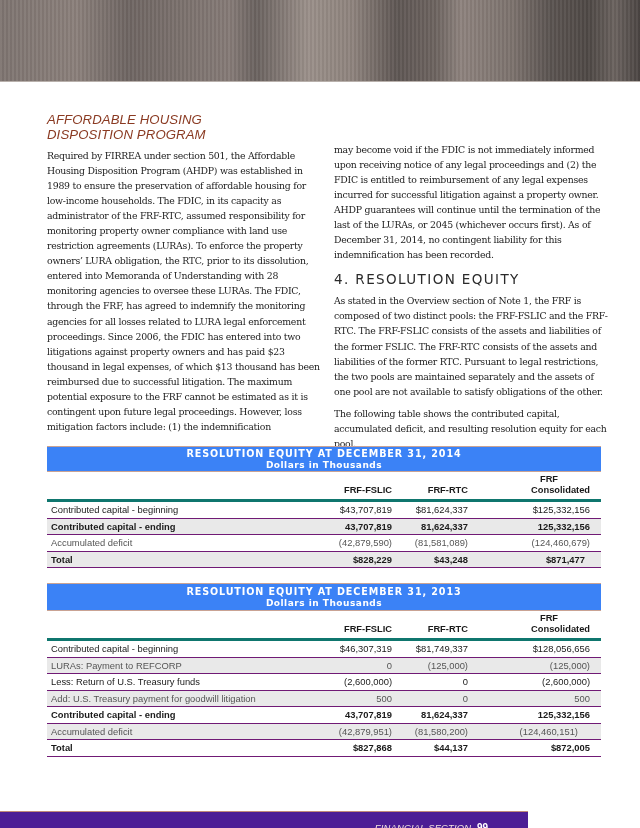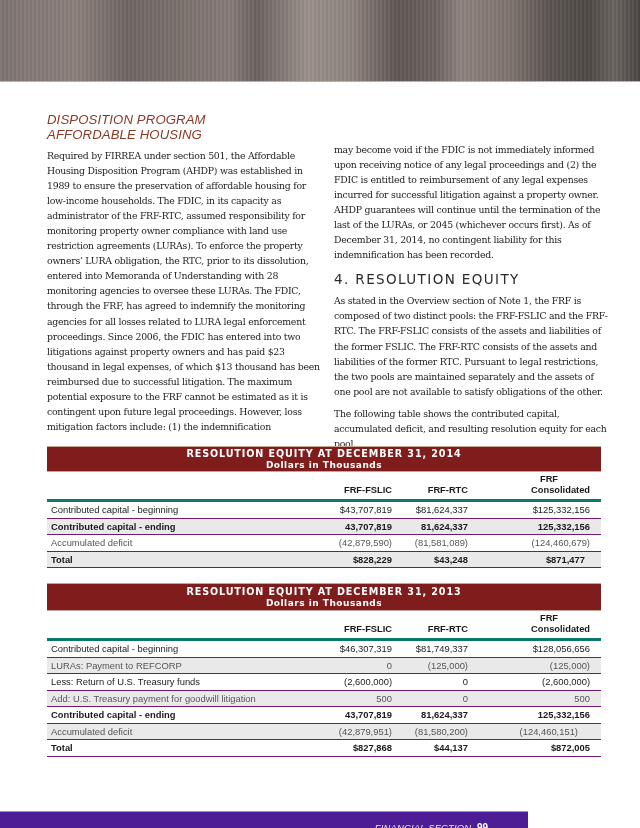--- a/index.html
+++ b/index.html
@@ -21,21 +21,21 @@
   .body-text {
     font-family: "DejaVu Serif", serif; font-size: 9.35px; line-height: 15.05px; color: #1c1c1c; margin: 0; letter-spacing: -0.25px;
   }
   .body-text + .body-text { margin-top: 7px; }
   .h4 {
     font-family: "DejaVu Sans", sans-serif; font-size: 13.5px; color: #2a2a2a; letter-spacing: 1.4px;
     margin: 9px 0 6px 0; line-height: 16px;
   }
   .tbl { position: absolute; left: 47px; width: 554px; font-family: "Liberation Sans", sans-serif; }
   .tbl-head {
-    background: #7f1d1d; color: #ffffff; text-align: center; border-top: 1px solid #c9a394; border-bottom: 1px solid #c9a394;
+    background: #3b82f6; color: #ffffff; text-align: center; border-top: 1px solid #c9a394; border-bottom: 1px solid #c9a394;
     height: 26px; padding-top: 1px; box-sizing: border-box;
   }
   .tbl-head .t1 { font-family: "DejaVu Sans", sans-serif; font-weight: bold; font-size: 9.6px; letter-spacing: 0.9px; line-height: 12px; }
   .tbl-head .t2 { font-family: "DejaVu Sans", sans-serif; font-weight: bold; font-size: 9px; letter-spacing: 0.5px; line-height: 11px; }
   table { width: 100%; border-collapse: collapse; font-size: 9.4px; color: #1a1a1a; }
   th { font-weight: bold; text-align: right; vertical-align: bottom; padding: 2px 0 3px 0; line-height: 11px; font-size: 9.3px; border-bottom: 3px solid #0f766e; }
   td { height: 15.5px; padding: 0; line-height: 15.5px; border-bottom: 1px solid #701a75; }
   td.lbl { padding-left: 4px; text-align: left; }
   td.num { text-align: right; }
   tr.shade td { background: #e9e9e9; }
@@ -53,22 +53,22 @@
   .footer-text .sec { font-style: italic; letter-spacing: 0.2px; }
   .footer-text .pg { font-weight: bold; margin-left: 3px; font-size: 10px; color: #ffffff; }
 </style>
 </head>
 <body>
 
 <div class="header-band"></div>
 
 <div class="col col-left">
   <div class="sec-title">
+    <div>AFFORDABLE HOUSING</div>
     <div>DISPOSITION PROGRAM</div>
-    <div>AFFORDABLE HOUSING</div>
   </div>
   <p class="body-text">Required by FIRREA under section 501, the Affordable Housing Disposition Program (AHDP) was established in 1989 to ensure the preservation of affordable housing for low-income households.  The FDIC, in its capacity as administrator of the FRF-RTC, assumed responsibility for monitoring property owner compliance with land use restriction agreements (LURAs).  To enforce the property owners’ LURA obligation, the RTC, prior to its dissolution, entered into Memoranda of Understanding with 28 monitoring agencies to oversee these LURAs.  The FDIC, through the FRF, has agreed to indemnify the monitoring agencies for all losses related to LURA legal enforcement proceedings.  Since 2006, the FDIC has entered into two litigations against property owners and has paid $23 thousand in legal expenses, of which $13 thousand has been reimbursed due to successful litigation.  The maximum potential exposure to the FRF cannot be estimated as it is contingent upon future legal proceedings.  However, loss mitigation factors include: (1) the indemnification</p>
 </div>
 
 <div class="col col-right" style="top:110px;margin-top:32px;">
   <p class="body-text">may become void if the FDIC is not immediately informed upon receiving notice of any legal proceedings and (2) the FDIC is entitled to reimbursement of any legal expenses incurred for successful litigation against a property owner. AHDP guarantees will continue until the termination of the last of the LURAs, or 2045 (whichever occurs first). As of December 31, 2014, no contingent liability for this indemnification has been recorded.</p>
   <div class="h4">4.  RESOLUTION EQUITY</div>
   <p class="body-text">As stated in the Overview section of Note 1, the FRF is composed of two distinct pools: the FRF-FSLIC and the FRF-RTC.  The FRF-FSLIC consists of the assets and liabilities of the former FSLIC.  The FRF-RTC consists of the assets and liabilities of the former RTC.  Pursuant to legal restrictions, the two pools are maintained separately and the assets of one pool are not available to satisfy obligations of the other.</p>
   <p class="body-text">The following table shows the contributed capital, accumulated deficit, and resulting resolution equity for each pool.</p>
 </div>

